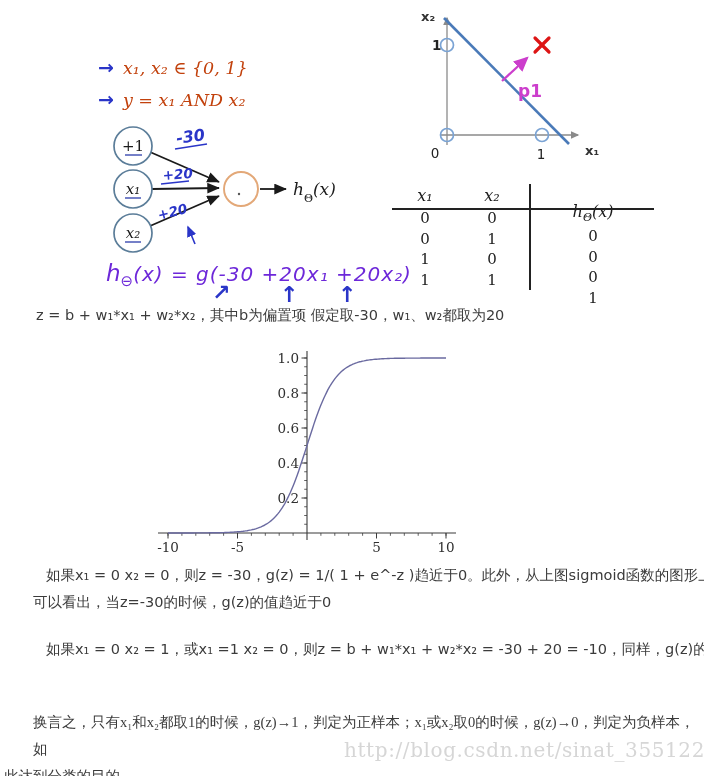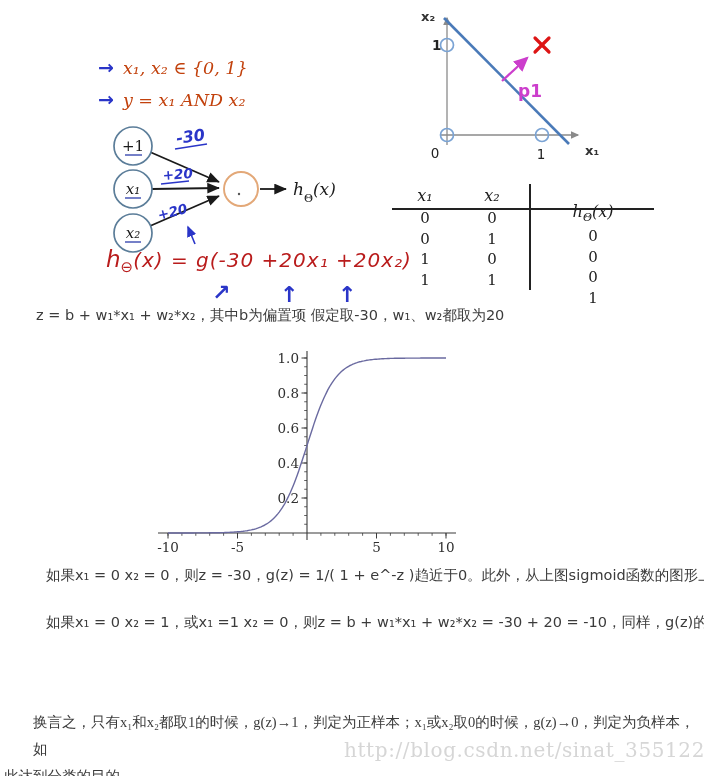--- a/index.html
+++ b/index.html
@@ -6,21 +6,21 @@
   .canvas{position:relative;width:704px;height:776px;background:#ffffff;overflow:hidden;
           font-family:"DejaVu Sans",sans-serif;color:#3b3b3b;}
   .abs{position:absolute;}
 
   
   .notes{left:98px;top:52px;line-height:30px;white-space:nowrap;}
   .note-arrow{color:#2a35c8;font-weight:bold;font-size:19px;font-style:italic;}
   .note-math{font-family:"DejaVu Serif",serif;font-style:italic;font-size:17.5px;color:#c2410c;margin-left:9px;}
 
   
-  .formula{left:106px;top:246px;color:#b91c1c;white-space:nowrap;font-style:italic;}
+  .formula{left:106px;top:260px;color:#6d28d9;white-space:nowrap;font-style:italic;}
   .formula .fb{font-size:23px;font-family:"DejaVu Sans",sans-serif;}
   .formula .fs{font-size:15px;position:relative;top:5px;font-style:normal;}
   .formula .fr{font-size:20px;letter-spacing:1px;}
   .f-arrows span{position:absolute;color:#2a35c8;font-size:22px;font-weight:bold;}
   .f-arrows{left:212px;top:280px;width:170px;height:30px;}
   .fa0{left:0px;top:0px;} .fa1{left:68px;top:2px;} .fa2{left:126px;top:2px;}
 
   
   .ttable{left:392px;top:182px;width:268px;height:112px;font-family:"DejaVu Serif",serif;color:#1b1b1b;}
   .trow{display:flex;height:20.5px;align-items:center;}
@@ -223,20 +223,21 @@
       <text x="159" y="85.5" text-anchor="end" font-size="13.5" fill="#2f2f2f">0.6</text>
       <line x1="161.5" y1="46" x2="167" y2="46" stroke="#3a3a3a" stroke-width="1"></line>
       <text x="159" y="50.5" text-anchor="end" font-size="13.5" fill="#2f2f2f">0.8</text>
       <line x1="161.5" y1="11" x2="167" y2="11" stroke="#3a3a3a" stroke-width="1"></line>
       <text x="159" y="15.5" text-anchor="end" font-size="13.5" fill="#2f2f2f">1.0</text>
       <polyline points="28.0,186.0 29.4,186.0 30.8,186.0 32.2,186.0 33.6,186.0 34.9,186.0 36.3,186.0 37.7,186.0 39.1,186.0 40.5,186.0 41.9,186.0 43.3,186.0 44.7,186.0 46.1,186.0 47.5,186.0 48.8,186.0 50.2,186.0 51.6,186.0 53.0,186.0 54.4,185.9 55.8,185.9 57.2,185.9 58.6,185.9 60.0,185.9 61.4,185.9 62.7,185.9 64.1,185.9 65.5,185.9 66.9,185.9 68.3,185.9 69.7,185.8 71.1,185.8 72.5,185.8 73.9,185.8 75.3,185.8 76.6,185.7 78.0,185.7 79.4,185.7 80.8,185.6 82.2,185.6 83.6,185.6 85.0,185.5 86.4,185.5 87.8,185.4 89.2,185.4 90.5,185.3 91.9,185.2 93.3,185.1 94.7,185.0 96.1,184.9 97.5,184.8 98.9,184.7 100.3,184.6 101.7,184.4 103.1,184.3 104.4,184.1 105.8,183.9 107.2,183.7 108.6,183.4 110.0,183.1 111.4,182.9 112.8,182.5 114.2,182.2 115.6,181.8 117.0,181.3 118.3,180.9 119.7,180.3 121.1,179.8 122.5,179.1 123.9,178.5 125.3,177.7 126.7,176.9 128.1,176.0 129.5,175.0 130.9,173.9 132.2,172.7 133.6,171.4 135.0,170.1 136.4,168.5 137.8,166.9 139.2,165.1 140.6,163.2 142.0,161.2 143.4,159.0 144.8,156.6 146.1,154.1 147.5,151.4 148.9,148.5 150.3,145.5 151.7,142.3 153.1,138.9 154.5,135.4 155.9,131.7 157.3,127.9 158.7,124.0 160.0,119.9 161.4,115.8 162.8,111.5 164.2,107.2 165.6,102.9 167.0,98.5 168.4,94.1 169.8,89.8 171.2,85.5 172.6,81.2 173.9,77.1 175.3,73.0 176.7,69.1 178.1,65.3 179.5,61.6 180.9,58.1 182.3,54.7 183.7,51.5 185.1,48.5 186.5,45.6 187.8,42.9 189.2,40.4 190.6,38.0 192.0,35.8 193.4,33.8 194.8,31.9 196.2,30.1 197.6,28.5 199.0,26.9 200.4,25.6 201.7,24.3 203.1,23.1 204.5,22.0 205.9,21.0 207.3,20.1 208.7,19.3 210.1,18.5 211.5,17.9 212.9,17.2 214.3,16.7 215.6,16.1 217.0,15.7 218.4,15.2 219.8,14.8 221.2,14.5 222.6,14.1 224.0,13.9 225.4,13.6 226.8,13.3 228.2,13.1 229.5,12.9 230.9,12.7 232.3,12.6 233.7,12.4 235.1,12.3 236.5,12.2 237.9,12.1 239.3,12.0 240.7,11.9 242.1,11.8 243.4,11.7 244.8,11.6 246.2,11.6 247.6,11.5 249.0,11.5 250.4,11.4 251.8,11.4 253.2,11.4 254.6,11.3 256.0,11.3 257.3,11.3 258.7,11.2 260.1,11.2 261.5,11.2 262.9,11.2 264.3,11.2 265.7,11.1 267.1,11.1 268.5,11.1 269.9,11.1 271.2,11.1 272.6,11.1 274.0,11.1 275.4,11.1 276.8,11.1 278.2,11.1 279.6,11.1 281.0,11.0 282.4,11.0 283.8,11.0 285.1,11.0 286.5,11.0 287.9,11.0 289.3,11.0 290.7,11.0 292.1,11.0 293.5,11.0 294.9,11.0 296.3,11.0 297.7,11.0 299.0,11.0 300.4,11.0 301.8,11.0 303.2,11.0 304.6,11.0 306.0,11.0" fill="none" stroke="#6a6aa0" stroke-width="1.4"></polyline>
     </svg>
 
   <div class="abs explain">
     <div class="line indent1">如果x₁ = 0 x₂ = 0，则z = -30，g(z) = 1/( 1 + e^-z )趋近于0。此外，从上图sigmoid函数的图形上也</div>
+    <div class="line">可以看出，当z=-30的时候，g(z)的值趋近于0</div>
     <div class="line indent1 gap">如果x₁ = 0 x₂ = 1，或x₁ =1 x₂ = 0，则z = b + w₁*x₁ + w₂*x₂ = -30 + 20 = -10，同样，g(z)的</div>
   </div>
 
   <div class="abs closing">
     <div class="line indent2">换言之，只有x₁和x₂都取1的时候，g(z)→1，判定为正样本；x₁或x₂取0的时候，g(z)→0，判定为负样本，如</div>
     <div class="line">此达到分类的目的。</div>
   </div>
 
   <div class="abs watermark">http://blog.csdn.net/sinat_35512245</div>
 

